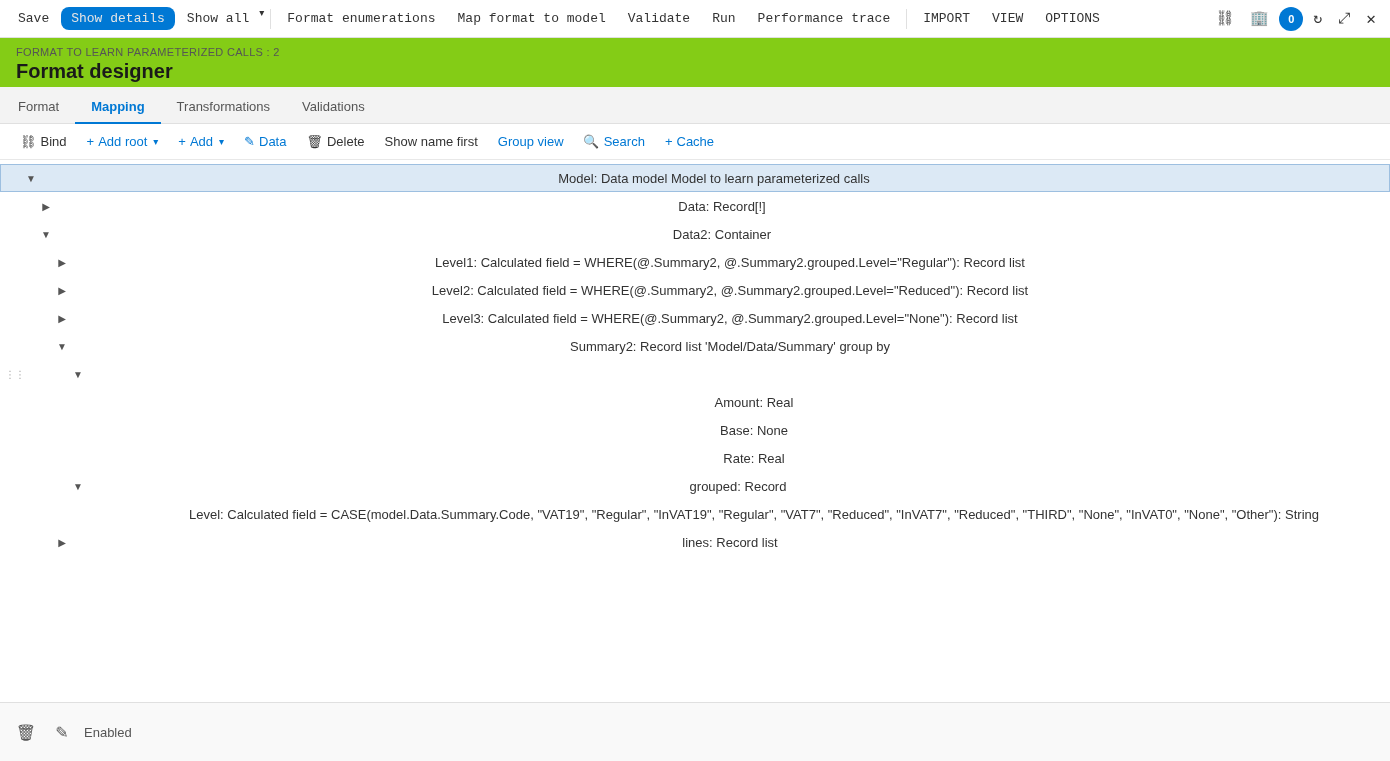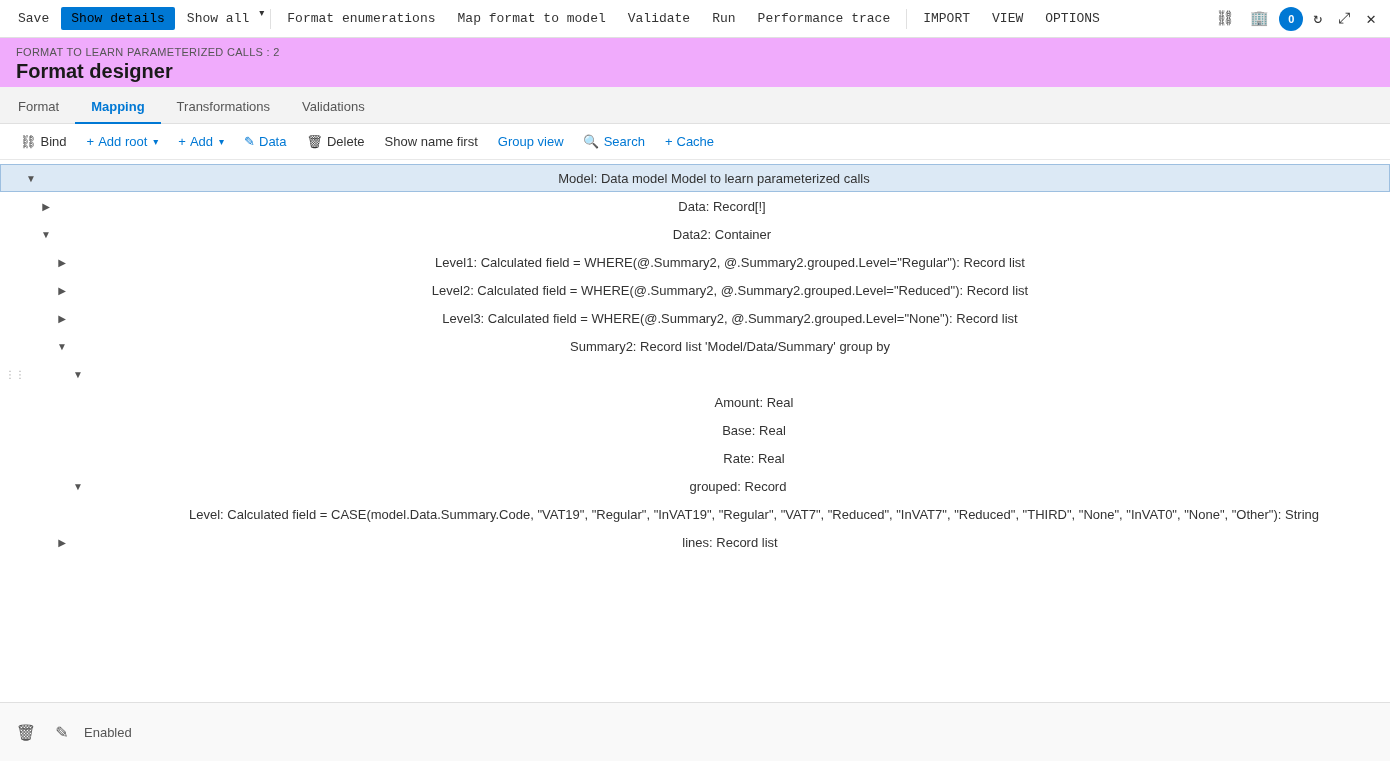--- a/index.html
+++ b/index.html
@@ -24,21 +24,22 @@
       background: transparent;
       cursor: pointer;
       font-size: 13px;
       color: #333;
       border-radius: 2px;
       white-space: nowrap;
       font-family: Liberation Mono, monospace;
     }
     .toolbar-btn.active {
       background: #0078d4;
-      color: #000000;
+      color: #e5e5e5;
+      border-radius: 8px;
     }
     .toolbar-separator {
       width: 1px;
       height: 20px;
       background: #e0e0e0;
       margin: 0 4px;
     }
     .toolbar-divider { flex: 1; }
     .toolbar-icon-group {
       display: flex;
@@ -50,21 +51,21 @@
       border-radius: 50%;
       display: flex; align-items: center; justify-content: center;
       font-size: 11px;
       cursor: pointer;
     }
     .icon-circle.blue { background: #0078d4; color: #fff; font-weight: bold; }
     .chevron-down { font-size: 10px; }
 
     
     .page-header {
-      background: #f0abfc;
+      background: #84cc16;
       padding: 8px 16px 0 16px;
     }
     .page-subtitle {
       font-size: 11px;
       color: #555;
       text-transform: uppercase;
       letter-spacing: 0.3px;
       margin-bottom: 2px;
     }
     .page-title {
@@ -367,21 +368,21 @@
           <div class="tree-label">Amount: Real</div>
         </div>
         <div class="tree-node">
           <div class="drag-handle-col"></div>
           <div class="tree-indent"></div>
           <div class="tree-indent"></div>
           <div class="tree-indent"></div>
           <div class="tree-indent"></div>
           <div class="tree-indent"></div>
           <div class="tree-toggle"></div>
-          <div class="tree-label">Base: Real</div>
+          <div class="tree-label">Base: None</div>
         </div>
         <div class="tree-node">
           <div class="drag-handle-col"></div>
           <div class="tree-indent"></div>
           <div class="tree-indent"></div>
           <div class="tree-indent"></div>
           <div class="tree-indent"></div>
           <div class="tree-indent"></div>
           <div class="tree-toggle"></div>
           <div class="tree-label">Rate: Real</div>

